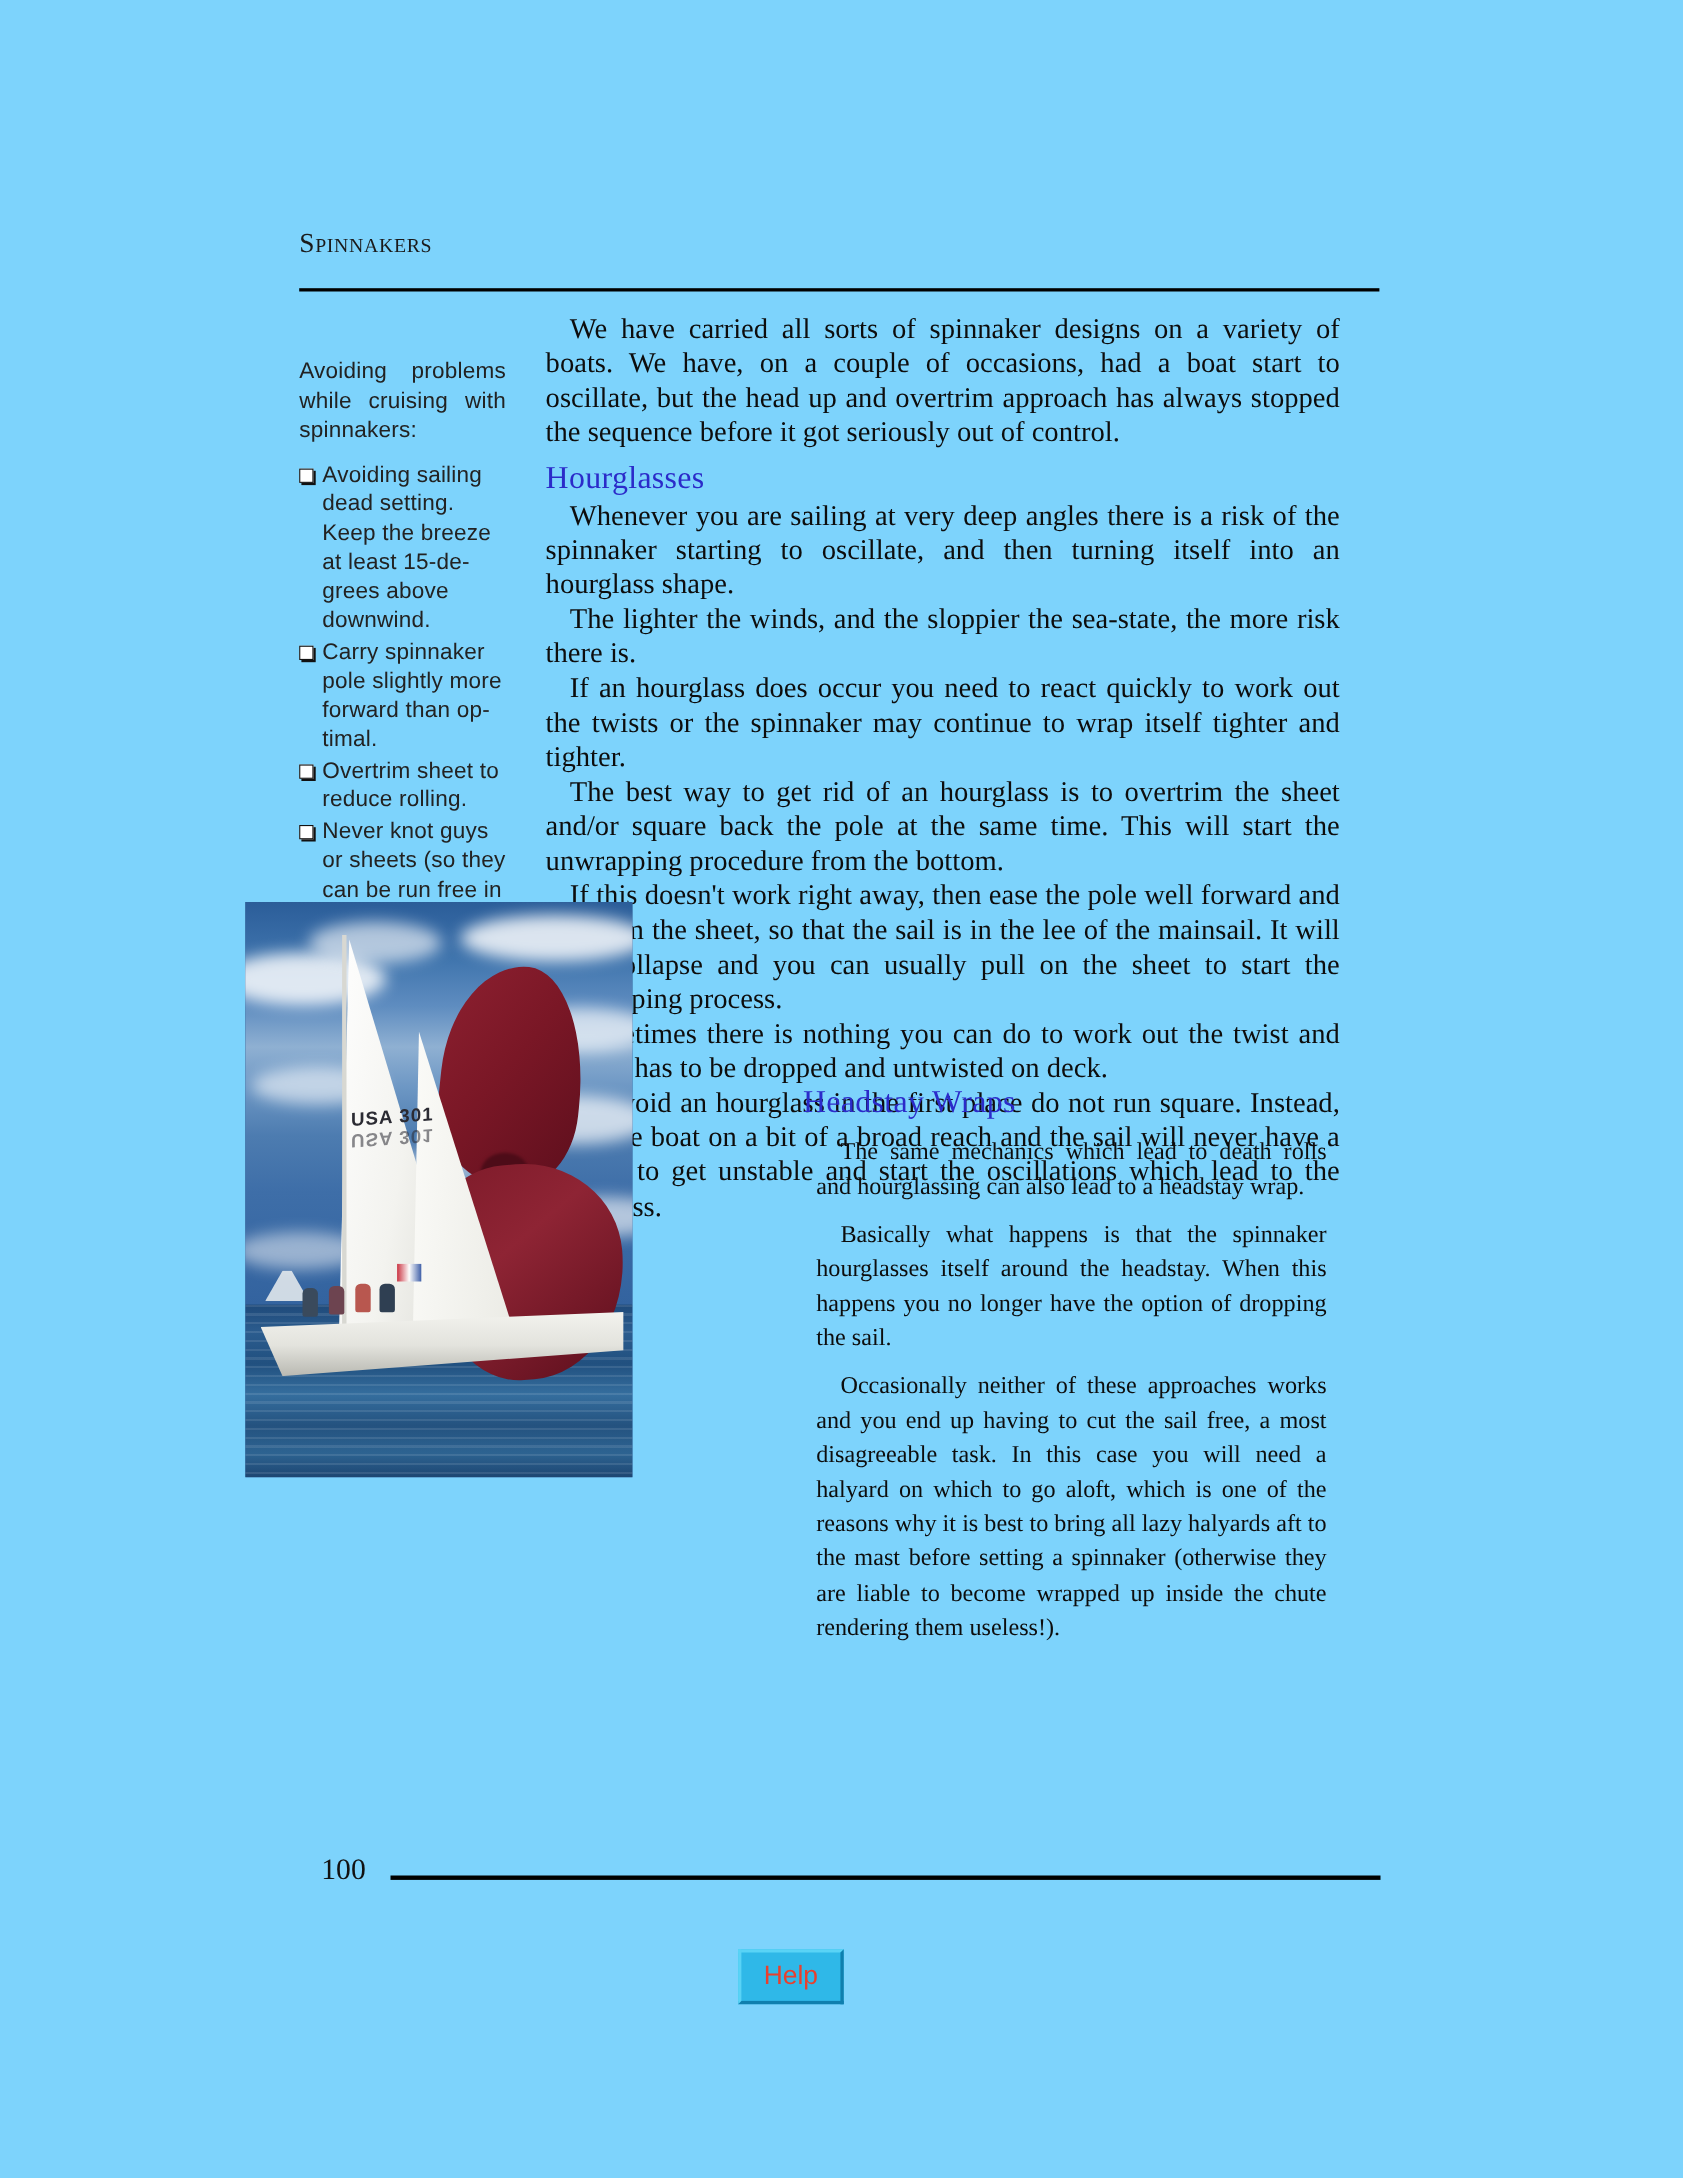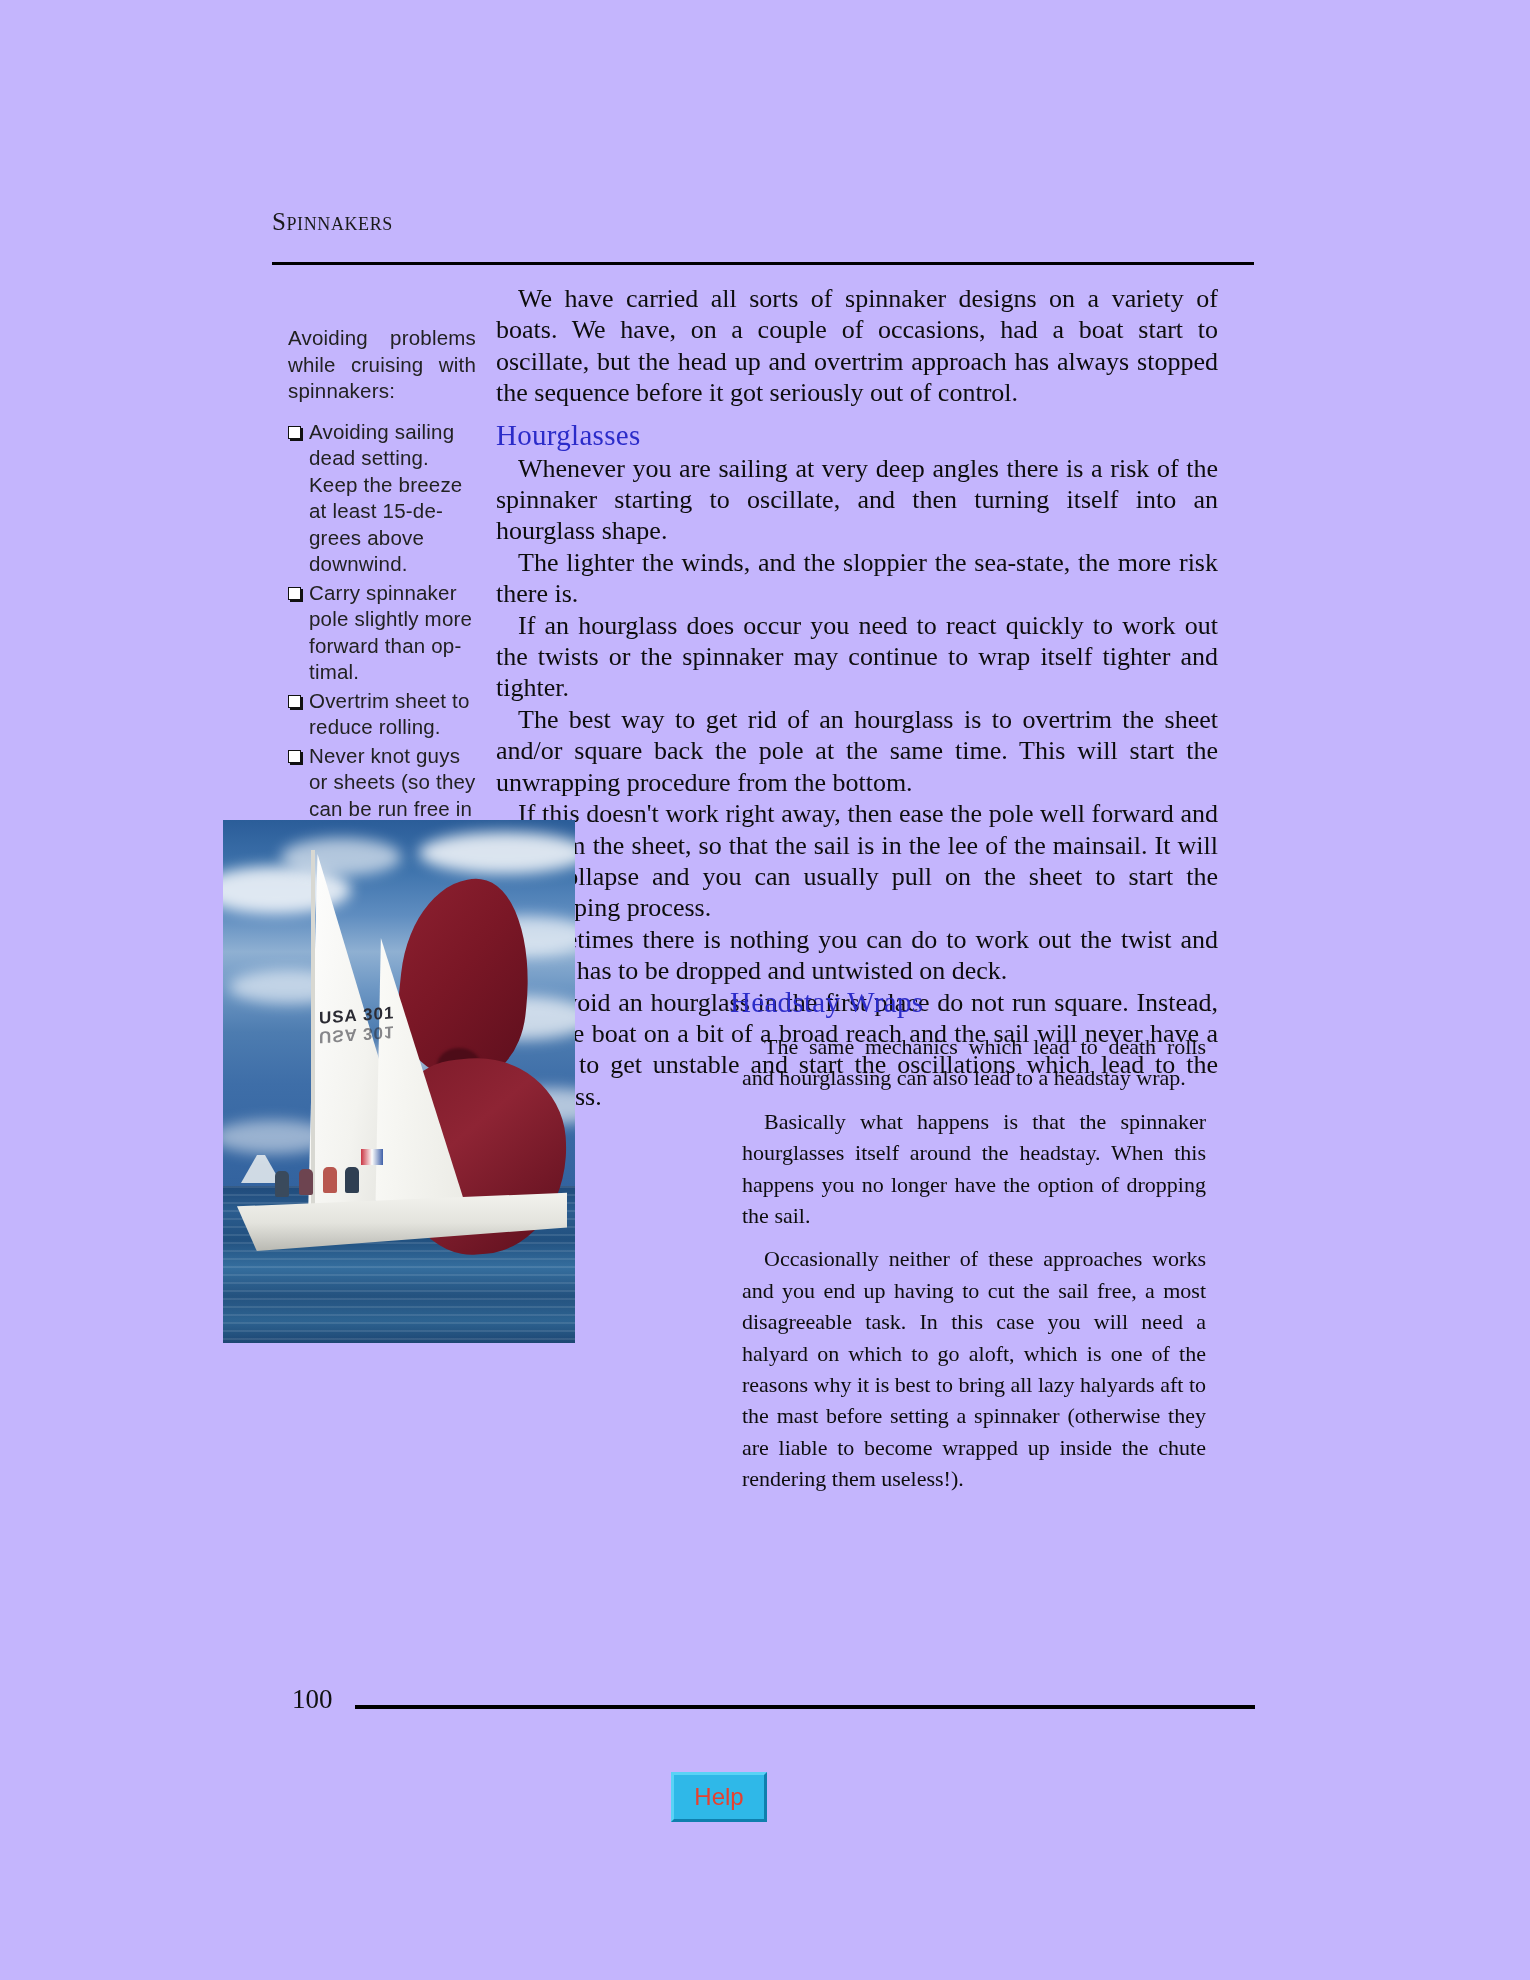--- a/index.html
+++ b/index.html
@@ -14,21 +14,21 @@
     font-family: "Liberation Serif", serif;
     overflow: hidden;
   }
 
   
   #page {
     position: absolute;
     left: 0; top: 0;
     width: 1530px;
     height: 1980px;
-    background: #c4b5fd;
+    background: #7dd3fc;
   }
 
   
   #running-head {
     position: absolute;
     left: 272px;
     top: 208px;
     width: 980px;
   }
   #running-head .rh-text {
@@ -44,21 +44,21 @@
     left: 272px;
     top: 262px;
     width: 982px;
     height: 3px;
     background: #000000;
   }
 
   
   #sidebar {
     position: absolute;
-    left: 288px;
+    left: 272px;
     top: 325px;
     width: 188px;
     font-family: "Liberation Sans", sans-serif;
     color: #222222;
   }
   #sidebar .side-intro {
     font-size: 20.5px;
     line-height: 26.5px;
     text-align: justify;
     margin: 0 0 14px 0;

